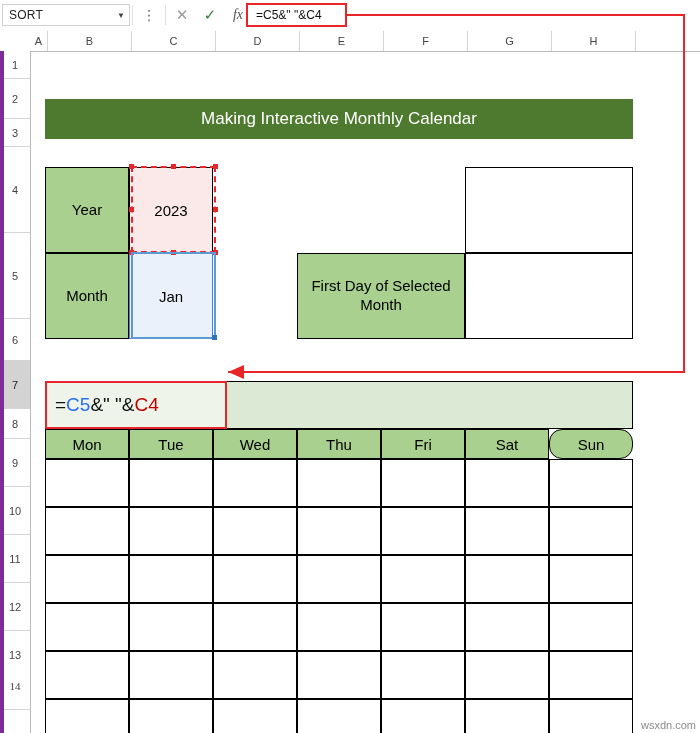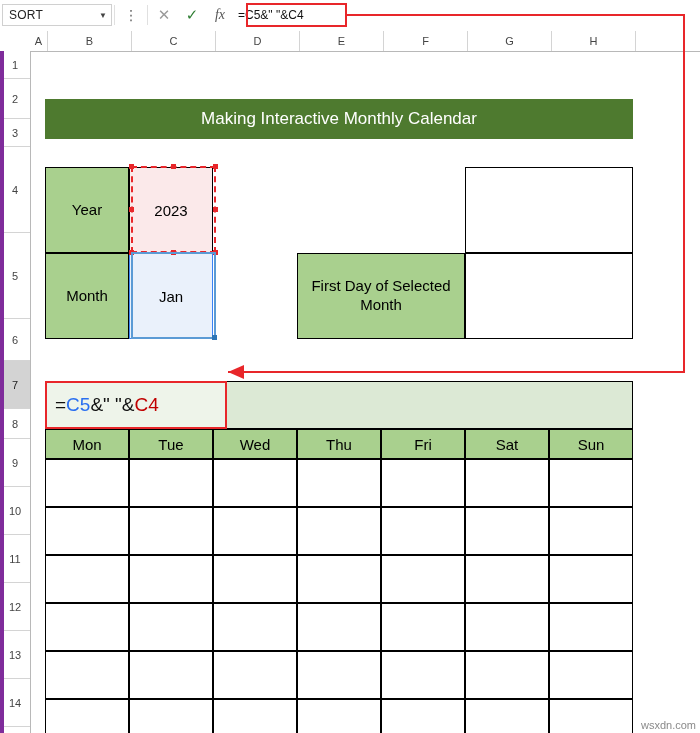--- a/index.html
+++ b/index.html
@@ -11,21 +11,21 @@
     overflow:hidden;
   }
 
   
   #formula-bar{
     position:absolute;left:0;top:0;width:700px;height:30px;
     background:#ffffff;
     display:flex;align-items:center;
   }
   #name-box{
-    width:110px;height:22px;margin-left:2px;
+    width:128px;height:22px;margin-left:2px;
     border:1px solid #d0d0d0;background:#ffffff;
     display:flex;align-items:center;
     font-size:12px;color:#222;
     padding-left:6px;box-sizing:border-box;
     position:relative;
   }
   #name-box .nb-text{flex:1;letter-spacing:.2px;}
   #name-box .nb-arrow{
     width:16px;height:20px;display:flex;align-items:center;justify-content:center;
     color:#444;font-size:8px;
@@ -218,21 +218,21 @@
       <div class="rowh" style="top: 96px; height: 86px;">4</div>
       <div class="rowh" style="top: 182px; height: 86px;">5</div>
       <div class="rowh" style="top: 268px; height: 42px;">6</div>
       <div class="rowh active" style="top: 310px; height: 48px;">7</div>
       <div class="rowh" style="top: 358px; height: 30px;">8</div>
       <div class="rowh" style="top: 388px; height: 48px;">9</div>
       <div class="rowh" style="top: 436px; height: 48px;">10</div>
       <div class="rowh" style="top: 484px; height: 48px;">11</div>
       <div class="rowh" style="top: 532px; height: 48px;">12</div>
       <div class="rowh" style="top: 580px; height: 48px;">13</div>
-      <div class="rowh" style="top: 628px; height: 48px;">14</div>
+      <div class="rowh" style="top: 611px; height: 48px; font-family: Liberation Serif, serif;">14</div>
     </div>
 
   <div class="sel-marker" style="left:0;top:20px;width:4px;height:682px;"></div>
 
   <div id="cells">
 
     <div class="cellbox" id="title-banner" style="left:18px;top:48px;width:588px;height:40px;">
       <span>Making Interactive Monthly Calendar</span>
     </div>
 
@@ -271,21 +271,21 @@
         <span class="tk-black">&amp;" "&amp;</span>
         <span class="tk-red">C4</span>
     </div>
 
   <div class="cellbox cal-head" style="left: 18px; top: 378px; width: 84px; height: 30px;">Mon</div>
       <div class="cellbox cal-head" style="left: 102px; top: 378px; width: 84px; height: 30px;">Tue</div>
       <div class="cellbox cal-head" style="left: 186px; top: 378px; width: 84px; height: 30px;">Wed</div>
       <div class="cellbox cal-head" style="left: 270px; top: 378px; width: 84px; height: 30px;">Thu</div>
       <div class="cellbox cal-head" style="left: 354px; top: 378px; width: 84px; height: 30px;">Fri</div>
       <div class="cellbox cal-head" style="left: 438px; top: 378px; width: 84px; height: 30px;">Sat</div>
-      <div class="cellbox cal-head" style="left: 522px; top: 378px; width: 84px; height: 30px;">Sun</div>
+      <div class="cellbox cal-head" style="left: 522px; top: 378px; width: 84px; height: 30px; border-radius: 13px;">Sun</div>
       <div class="cellbox cal-body" style="left: 18px; top: 408px; width: 84px; height: 48px;"></div>
       <div class="cellbox cal-body" style="left: 102px; top: 408px; width: 84px; height: 48px;"></div>
       <div class="cellbox cal-body" style="left: 186px; top: 408px; width: 84px; height: 48px;"></div>
       <div class="cellbox cal-body" style="left: 270px; top: 408px; width: 84px; height: 48px;"></div>
       <div class="cellbox cal-body" style="left: 354px; top: 408px; width: 84px; height: 48px;"></div>
       <div class="cellbox cal-body" style="left: 438px; top: 408px; width: 84px; height: 48px;"></div>
       <div class="cellbox cal-body" style="left: 522px; top: 408px; width: 84px; height: 48px;"></div>
       <div class="cellbox cal-body" style="left: 18px; top: 456px; width: 84px; height: 48px;"></div>
       <div class="cellbox cal-body" style="left: 102px; top: 456px; width: 84px; height: 48px;"></div>
       <div class="cellbox cal-body" style="left: 186px; top: 456px; width: 84px; height: 48px;"></div>

